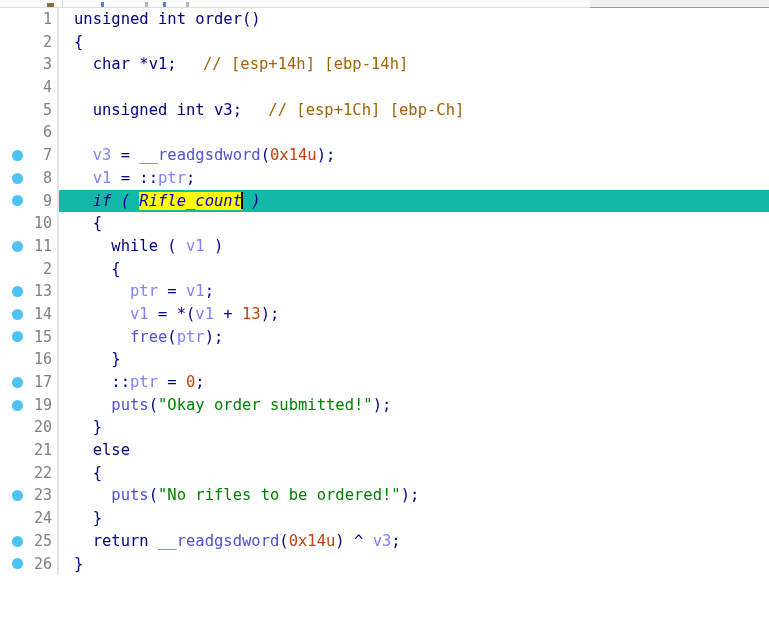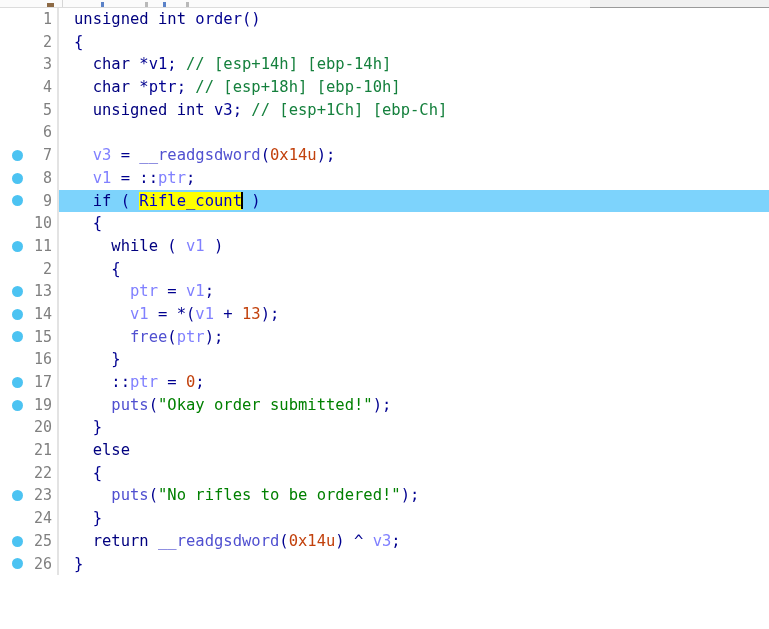--- a/index.html
+++ b/index.html
@@ -73,21 +73,22 @@
 
   .code-row {
     position: relative;
     height: 22.7px;
     line-height: 22.7px;
     white-space: pre;
     font-size: 15.5px;
   }
   .code-row.current .code-text,
   .code-row.current .row-fill {
-    background: #7dd3fc;
+    background: #14b8a6;
+    font-style: italic;
   }
 
   
   .gutter {
     position: absolute;
     top: 0; left: 0;
     width: 58px;
     height: 100%;
     background: #ffffff;
   }
@@ -132,21 +133,21 @@
 
   
   .t-kw      { color: #00007f; }
   .t-plain   { color: #00008f; }
   .t-punct   { color: #00008f; }
   .t-num     { color: #c2410c; }
   .t-lvar    { color: #8080ff; }
   .t-gvar    { color: #8080ff; }
   .t-func    { color: #5050d0; }
   .t-str     { color: #008000; }
-  .t-cmt     { color: #15803d; }
+  .t-cmt     { color: #a16207; margin-left: 17px; }
 
   .hl {
     background: #ffff00;
     color: #0000cc;
   }
   .caret {
     display: inline-block;
     width: 2px;
     height: 17px;
     background: #000000;
@@ -166,21 +167,21 @@
   <div class="strip-tick blue" style="left:163px;"></div>
   <div class="strip-tick" style="left:186px;"></div>
   <div class="strip-right"></div>
 </div>
 
 <div id="editor">
   <div id="rows">
       <div class="code-row"><div class="gutter"><span class="lineno">1</span></div><div class="gutter-rule"></div><div class="row-fill"></div><div class="code-text"><span class="t-kw">unsigned</span><span class="t-plain"> </span><span class="t-kw">int</span><span class="t-plain"> </span><span class="t-plain">order</span><span class="t-punct">()</span></div></div>
       <div class="code-row"><div class="gutter"><span class="lineno">2</span></div><div class="gutter-rule"></div><div class="row-fill"></div><div class="code-text"><span class="t-punct">{</span></div></div>
       <div class="code-row"><div class="gutter"><span class="lineno">3</span></div><div class="gutter-rule"></div><div class="row-fill"></div><div class="code-text"><span class="t-plain">  </span><span class="t-kw">char</span><span class="t-punct"> *</span><span class="t-plain">v1</span><span class="t-punct">; </span><span class="t-cmt">// [esp+14h] [ebp-14h]</span></div></div>
-      <div class="code-row"><div class="gutter"><span class="lineno">4</span></div><div class="gutter-rule"></div><div class="row-fill"></div><div class="code-text"><span class="t-plain">  </span><span class="t-kw">char</span><span class="t-punct"> *</span><span class="t-plain">ptr</span><span class="t-punct">; </span><span class="t-cmt">// [esp+18h] [ebp-10h]</span></div></div>
+      <div class="code-row"><div class="gutter"><span class="lineno">4</span></div><div class="gutter-rule"></div><div class="row-fill"></div></div>
       <div class="code-row"><div class="gutter"><span class="lineno">5</span></div><div class="gutter-rule"></div><div class="row-fill"></div><div class="code-text"><span class="t-plain">  </span><span class="t-kw">unsigned</span><span class="t-plain"> </span><span class="t-kw">int</span><span class="t-plain"> </span><span class="t-plain">v3</span><span class="t-punct">; </span><span class="t-cmt">// [esp+1Ch] [ebp-Ch]</span></div></div>
       <div class="code-row"><div class="gutter"><span class="lineno">6</span></div><div class="gutter-rule"></div><div class="row-fill"></div><div class="code-text"></div></div>
       <div class="code-row"><div class="gutter"><span class="bp-dot"></span><span class="lineno">7</span></div><div class="gutter-rule"></div><div class="row-fill"></div><div class="code-text"><span class="t-plain">  </span><span class="t-lvar">v3</span><span class="t-punct"> = </span><span class="t-func">__readgsdword</span><span class="t-punct">(</span><span class="t-num">0x14u</span><span class="t-punct">);</span></div></div>
       <div class="code-row"><div class="gutter"><span class="bp-dot"></span><span class="lineno">8</span></div><div class="gutter-rule"></div><div class="row-fill"></div><div class="code-text"><span class="t-plain">  </span><span class="t-lvar">v1</span><span class="t-punct"> = </span><span class="t-punct">::</span><span class="t-gvar">ptr</span><span class="t-punct">;</span></div></div>
       <div class="code-row current"><div class="gutter"><span class="bp-dot"></span><span class="lineno">9</span></div><div class="gutter-rule"></div><div class="row-fill"></div><div class="code-text"><span class="t-plain">  </span><span class="t-kw">if</span><span class="t-punct"> ( </span><span class="hl">Rifle_count</span><span class="caret"></span><span class="t-punct"> )</span></div></div>
       <div class="code-row"><div class="gutter"><span class="lineno">10</span></div><div class="gutter-rule"></div><div class="row-fill"></div><div class="code-text"><span class="t-punct">  {</span></div></div>
       <div class="code-row"><div class="gutter"><span class="bp-dot"></span><span class="lineno">11</span></div><div class="gutter-rule"></div><div class="row-fill"></div><div class="code-text"><span class="t-plain">    </span><span class="t-kw">while</span><span class="t-punct"> ( </span><span class="t-lvar">v1</span><span class="t-punct"> )</span></div></div>
       <div class="code-row"><div class="gutter"><span class="lineno">2</span></div><div class="gutter-rule"></div><div class="row-fill"></div><div class="code-text"><span class="t-punct">    {</span></div></div>
       <div class="code-row"><div class="gutter"><span class="bp-dot"></span><span class="lineno">13</span></div><div class="gutter-rule"></div><div class="row-fill"></div><div class="code-text"><span class="t-plain">      </span><span class="t-lvar">ptr</span><span class="t-punct"> = </span><span class="t-lvar">v1</span><span class="t-punct">;</span></div></div>
       <div class="code-row"><div class="gutter"><span class="bp-dot"></span><span class="lineno">14</span></div><div class="gutter-rule"></div><div class="row-fill"></div><div class="code-text"><span class="t-plain">      </span><span class="t-lvar">v1</span><span class="t-punct"> = *(</span><span class="t-lvar">v1</span><span class="t-punct"> + </span><span class="t-num">13</span><span class="t-punct">);</span></div></div>

